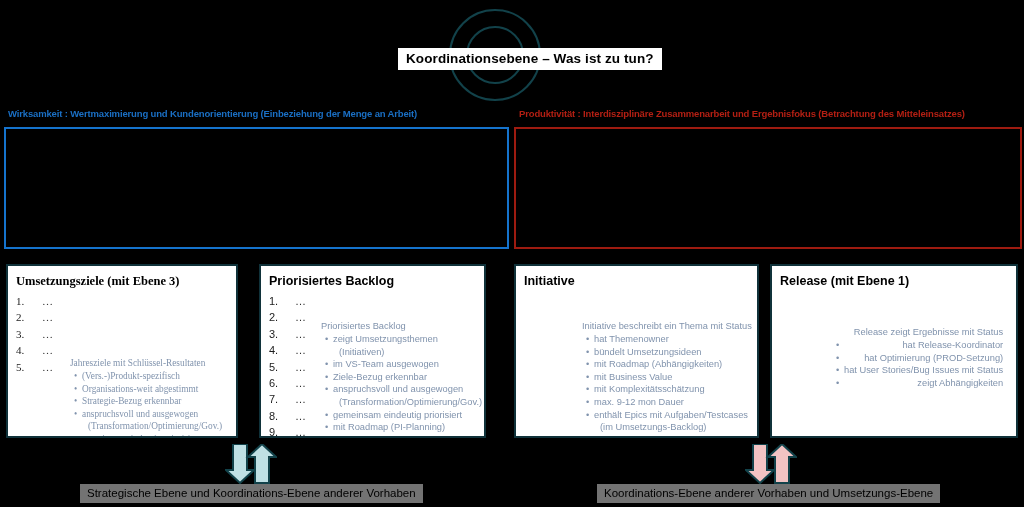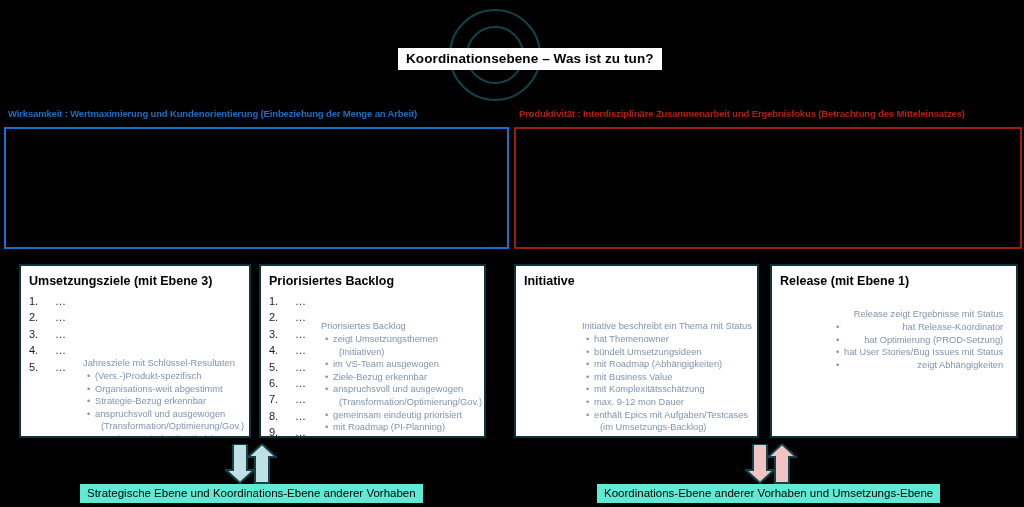--- a/index.html
+++ b/index.html
@@ -58,21 +58,21 @@
   
   .card {
     position: absolute;
     top: 264px;
     height: 174px;
     background: #ffffff;
     border: 2px solid #10323a;
     box-sizing: border-box;
     overflow: hidden;
   }
-  #card-0 { left: 19px;   width: 232px; }
+  #card-0 { left: 6px;   width: 232px; font-family: Liberation Serif, serif; }
   #card-1 { left: 259px; width: 227px; }
   #card-2 { left: 514px; width: 245px; }
   #card-3 { left: 770px; width: 248px; text-align: right; }
 
   .card-title {
     position: absolute;
     left: 8px;
     top: 8px;
     font-size: 12.5px;
     font-weight: bold;
@@ -106,31 +106,31 @@
     content: "\2022";
     position: absolute;
     left: -8px;
     top: 0;
   }
   .detail li.cont { padding-left: 6px; }
 
   #detail-0 { left: 62px;  top: 54px; margin-top: 37px; }
   #detail-1 { left: 60px;  top: 54px; }
   #detail-2 { left: 66px;  top: 54px; }
-  #detail-3 { left: 60px;  top: 42px; }
+  #detail-3 { left: 60px;  top: 60px; }
 
   
   .arrow-pair { position: absolute; top: 444px; }
   #arrows-left  { left: 225px; }
   #arrows-right { left: 745px; }
 
   
   .caption {
     position: absolute;
-    background: #5eead4;
+    background: #737373;
     color: #000000;
     font-size: 11.5px;
     padding: 3px 7px 4px 7px;
     white-space: nowrap;
   }
   #caption-left  { left: 80px;  top: 484px; }
   #caption-right { left: 597px; top: 484px; }
 </style>
 </head>
 <body>

